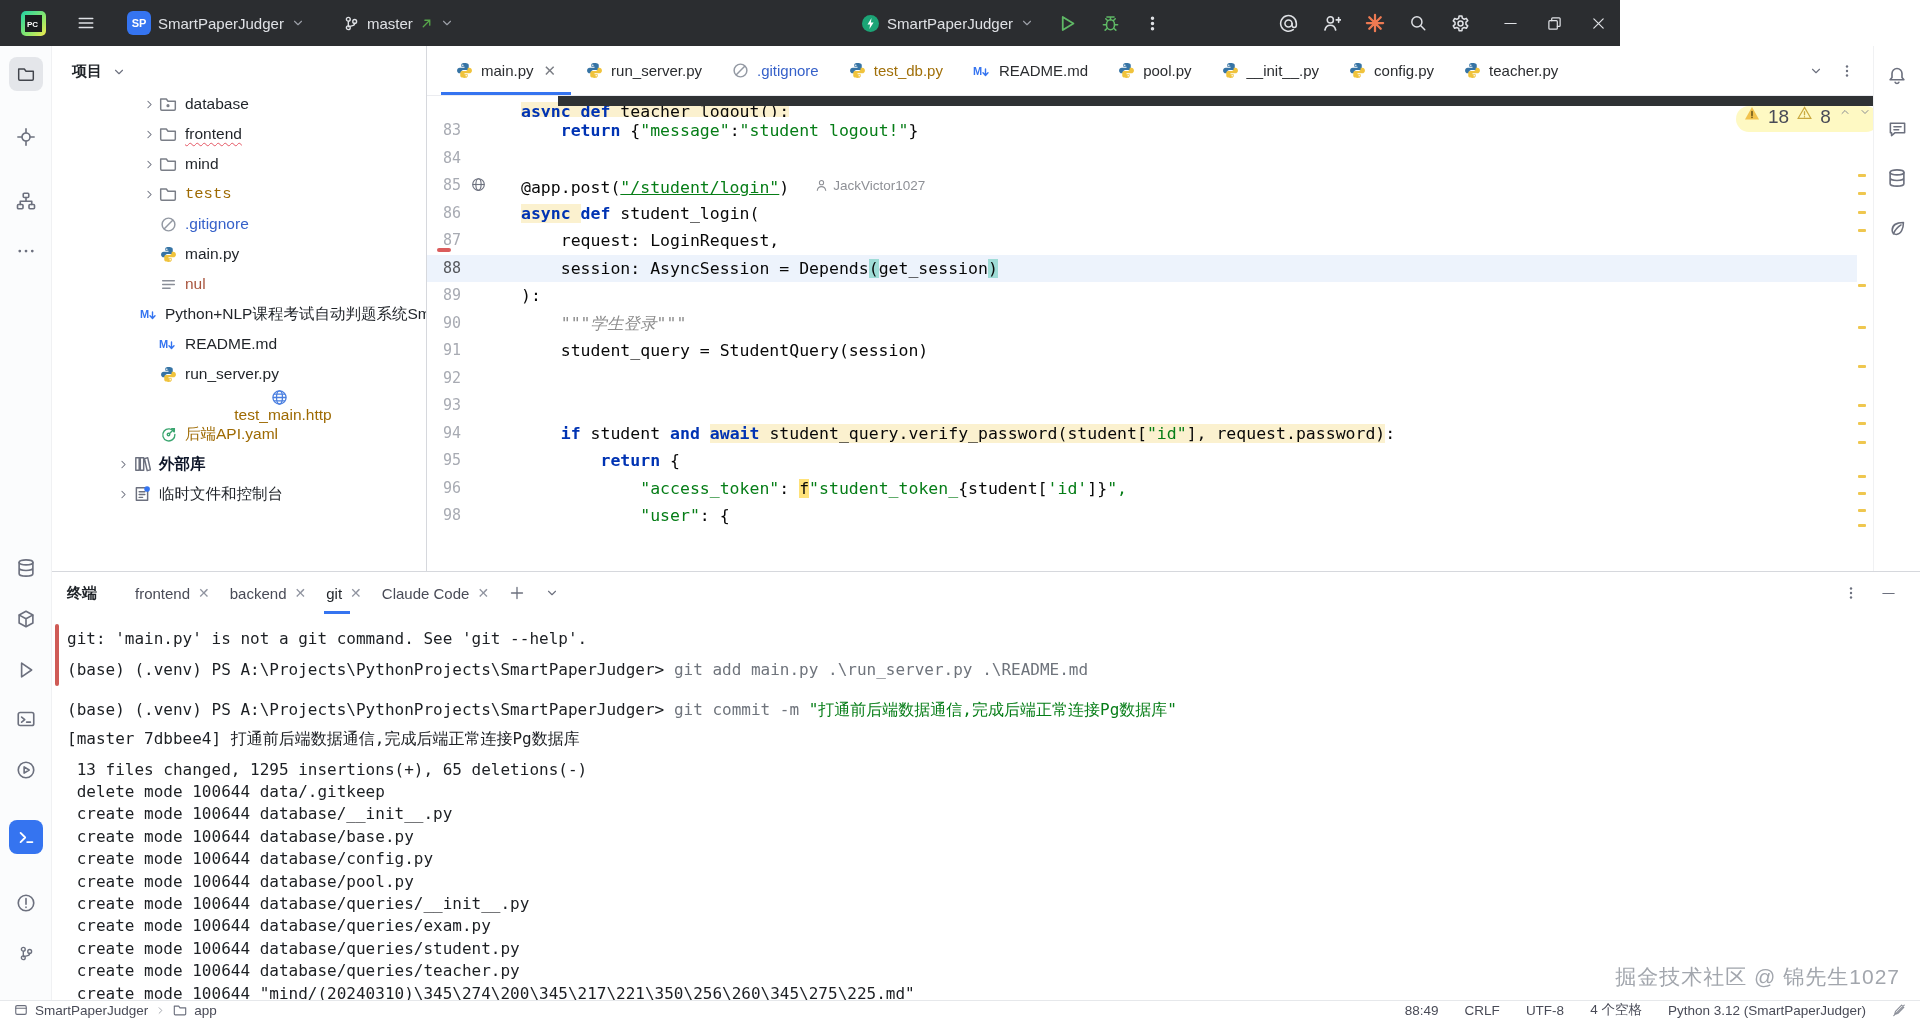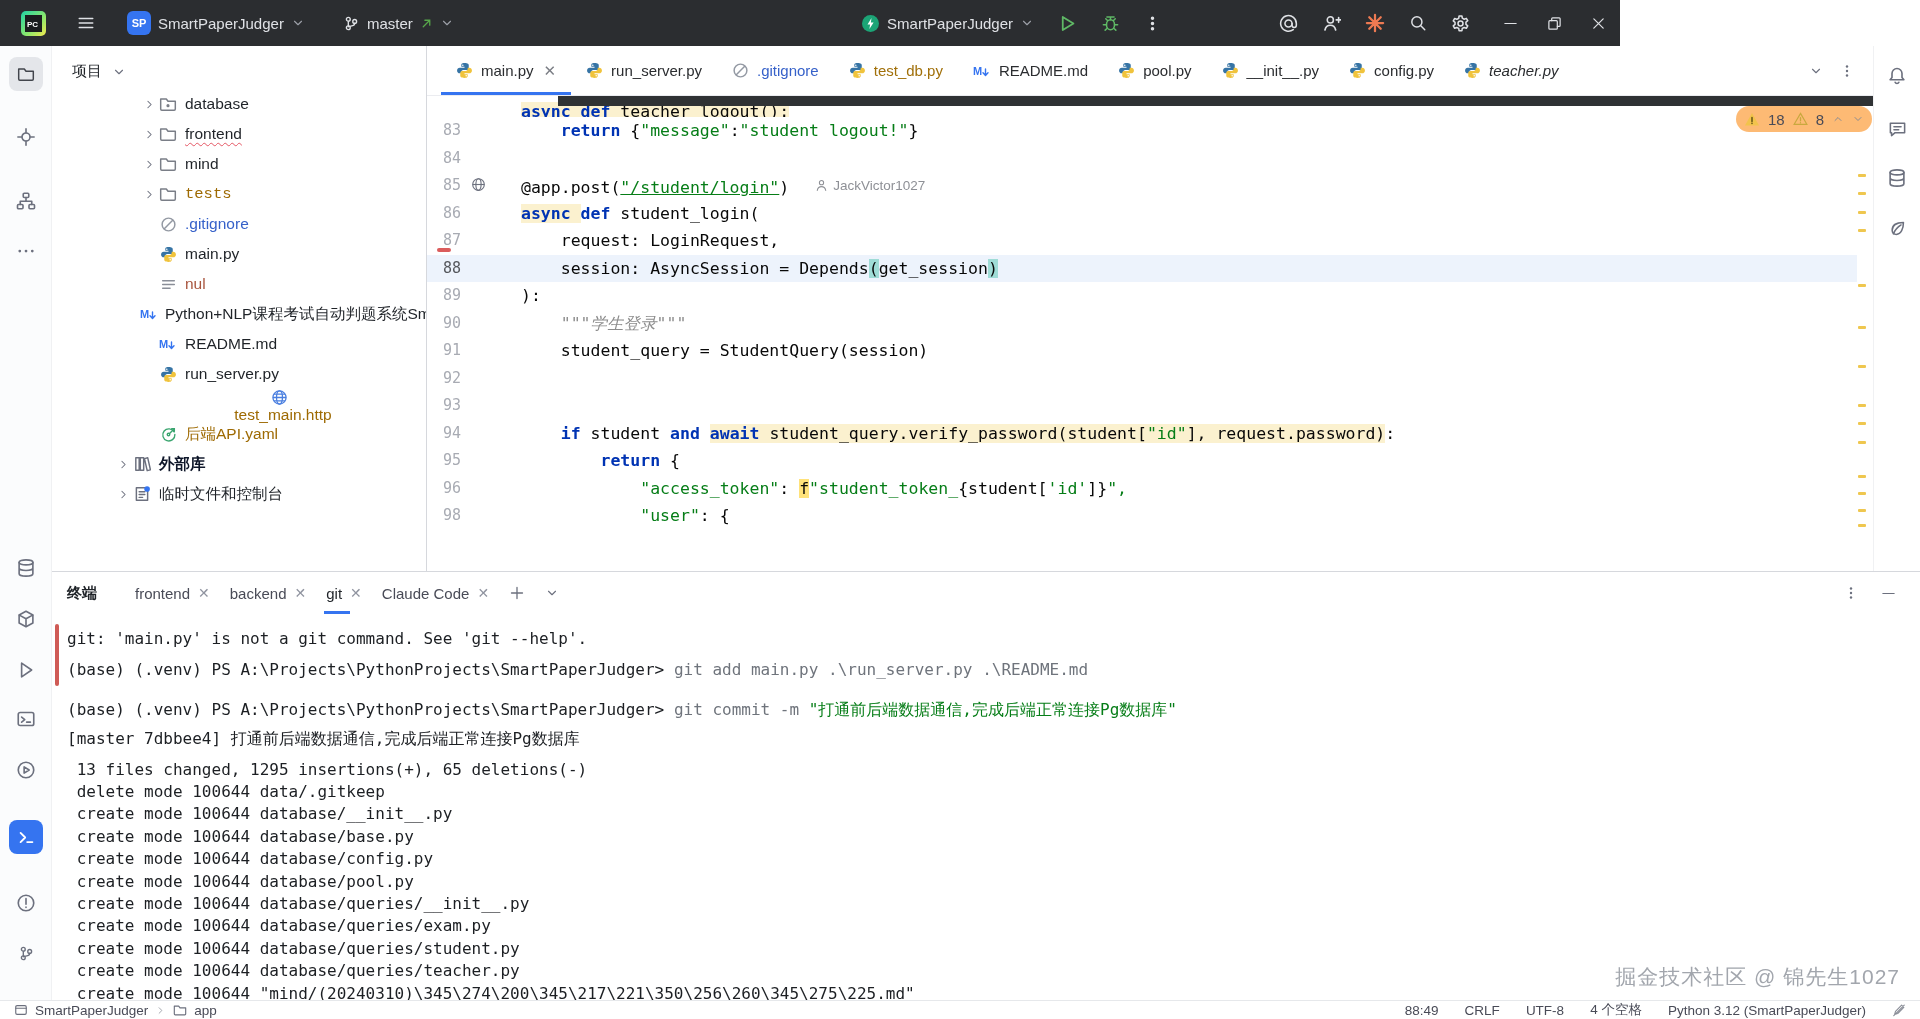--- a/index.html
+++ b/index.html
@@ -22,21 +22,21 @@
   .win-btn{width:44px;height:46px;display:flex;align-items:center;justify-content:center}
 
   
   #activitybar{position:absolute;left:0;top:46px;width:52px;height:954px;background:#fbfcfd;border-right:1px solid #f0f1f3}
   .act-ic{position:absolute;left:9px;width:34px;height:34px;border-radius:8px;display:flex;align-items:center;justify-content:center;color:#6c707e}
   .act-ic.sel-grey{background:#e4e6ea;color:#42454c}
   .act-ic.sel-blue{background:#3574f0;color:#fff}
 
   
   #projectpanel{position:absolute;left:52px;top:46px;width:374px;height:525px;background:#fff;overflow:hidden}
-  #pp-header{display:flex;align-items:center;gap:10px;padding:16px 0 8px 20px;font-weight:normal;font-size:15px;color:#1f2328}
+  #pp-header{display:flex;align-items:center;gap:10px;padding:16px 0 8px 20px;font-weight:bold;font-size:15px;color:#1f2328}
   .tree-row{position:relative;height:30px;display:flex;align-items:center;font-size:15.5px;white-space:nowrap;cursor:default}
   .tr-chev{width:18px;display:flex;justify-content:center;color:#6c707e}
   .tr-ico{width:20px;margin-right:7px;display:flex;justify-content:center}
   .squig{text-decoration:underline wavy #e55765 1px; text-underline-offset:3px}
   #splitter{position:absolute;left:426px;top:46px;width:1px;height:525px;background:#d6d8dd}
 
   
   #tabrow{position:absolute;left:427px;top:46px;width:1446px;height:50px;background:#fff;border-bottom:1px solid #ebecf0;
     display:flex;align-items:stretch;padding-left:14px}
   .etab{display:flex;align-items:center;gap:8px;padding:0 15px;font-size:15px;color:#2b2d30;position:relative;cursor:default}
@@ -58,22 +58,22 @@
   .cm-doc{color:#8c8c8c;font-style:italic}
   .cm-h{background:#fbf1cf}
   .cm-f{background:#ffe27a}
   .cm-m{background:#9fdcd6}
   .u-line{text-decoration:underline}
   .u-dot{text-decoration:underline dotted #9a9a9a}
   .inlay-row{height:27.5px;display:flex;align-items:center;margin-left:94px;color:#7d8086;font-size:13.5px;
     font-family:"Liberation Sans",sans-serif;gap:6px}
   .author{color:#8e9096;font-size:13.5px;font-family:"Liberation Sans",sans-serif;margin-left:26px;display:inline-flex;align-items:center;gap:5px;vertical-align:1px}
   #red-dash{position:absolute;left:10px;top:152px;width:14px;height:4px;background:#db5c5c;border-radius:2px}
-  #inspection{position:absolute;left:1736px;top:106px;height:26px;display:flex;align-items:center;gap:8px;
-    background:#fdba74;border-radius:13px;padding:0 8px;font-size:15px;color:#494b57}
+  #inspection{position:absolute;left:1736px;top:106px;height:26px;display:flex;gap:8px;
+    background:#fef9c3;border-radius:13px;padding:0 8px;font-size:19px;color:#494b57}
   #ed-scrollmarks{position:absolute;left:1857px;top:96px;width:10px;height:475px}
   .smark{position:absolute;left:1px;width:8px;height:3px;background:#efc74f;border-radius:1px}
 
   
   #rightbar{position:absolute;left:1873px;top:46px;width:47px;height:525px;background:#fff;border-left:1px solid #f0f1f3}
   .rb-ic{position:absolute;left:7px;width:32px;height:32px;display:flex;align-items:center;justify-content:center;color:#6c707e}
 
   
   #terminal{position:absolute;left:52px;top:571px;width:1868px;height:429px;background:#fff;border-top:1px solid #d6d8dd}
   #term-tabs{display:flex;align-items:center;height:42px;padding-left:15px;font-size:15px;color:#494b57}
@@ -639,21 +639,21 @@
                 <path fill="#3674a5" d="M8 1C5 1 5 2.3 5 3v1.5h3v.8H3.6C2 5.3 1 6.3 1 8s1 2.7 2.6 2.7H5V9.3c0-1 .8-1.8 1.8-1.8h3.4c.9 0 1.8-.8 1.8-1.7V3c0-.7-.6-2-4-2zM6.4 2.4a.7.7 0 1 1 0 1.4.7.7 0 0 1 0-1.4z"></path>
                 <path fill="#f0c33c" d="M8 15c3 0 3-1.3 3-2v-1.5H8v-.8h4.4c1.6 0 2.6-1 2.6-2.7s-1-2.7-2.6-2.7H11v1.4c0 1-.8 1.8-1.8 1.8H5.8c-.9 0-1.8.8-1.8 1.7V13c0 .7.6 2 4 2zm1.6-1.4a.7.7 0 1 1 0-1.4.7.7 0 0 1 0 1.4z"></path>
               </svg></span></span>
           <span style="color: rgb(43, 45, 48);">config.py</span>
         </div>
         <div class="etab">
           <span class="ic"><span class="ic"><svg width="17" height="17" viewBox="0 0 16 16">
                 <path fill="#3674a5" d="M8 1C5 1 5 2.3 5 3v1.5h3v.8H3.6C2 5.3 1 6.3 1 8s1 2.7 2.6 2.7H5V9.3c0-1 .8-1.8 1.8-1.8h3.4c.9 0 1.8-.8 1.8-1.7V3c0-.7-.6-2-4-2zM6.4 2.4a.7.7 0 1 1 0 1.4.7.7 0 0 1 0-1.4z"></path>
                 <path fill="#f0c33c" d="M8 15c3 0 3-1.3 3-2v-1.5H8v-.8h4.4c1.6 0 2.6-1 2.6-2.7s-1-2.7-2.6-2.7H11v1.4c0 1-.8 1.8-1.8 1.8H5.8c-.9 0-1.8.8-1.8 1.7V13c0 .7.6 2 4 2zm1.6-1.4a.7.7 0 1 1 0-1.4.7.7 0 0 1 0 1.4z"></path>
               </svg></span></span>
-          <span style="color: rgb(43, 45, 48); font-style: italic;">teacher.py</span>
+          <span style="color: rgb(43, 45, 48);">teacher.py</span>
         </div>
       </div>
     <div id="tab-end">
       <span class="ic">
           <svg width="14" height="14" viewBox="0 0 16 16" fill="none" stroke="currentColor" stroke-width="1.3" stroke-linecap="round" stroke-linejoin="round">
             <path d="M4 6l4 4 4-4"></path>
           </svg>
         </span>
       <span class="ic">
           <svg width="16" height="16" viewBox="0 0 16 16" fill="#6c707e">

